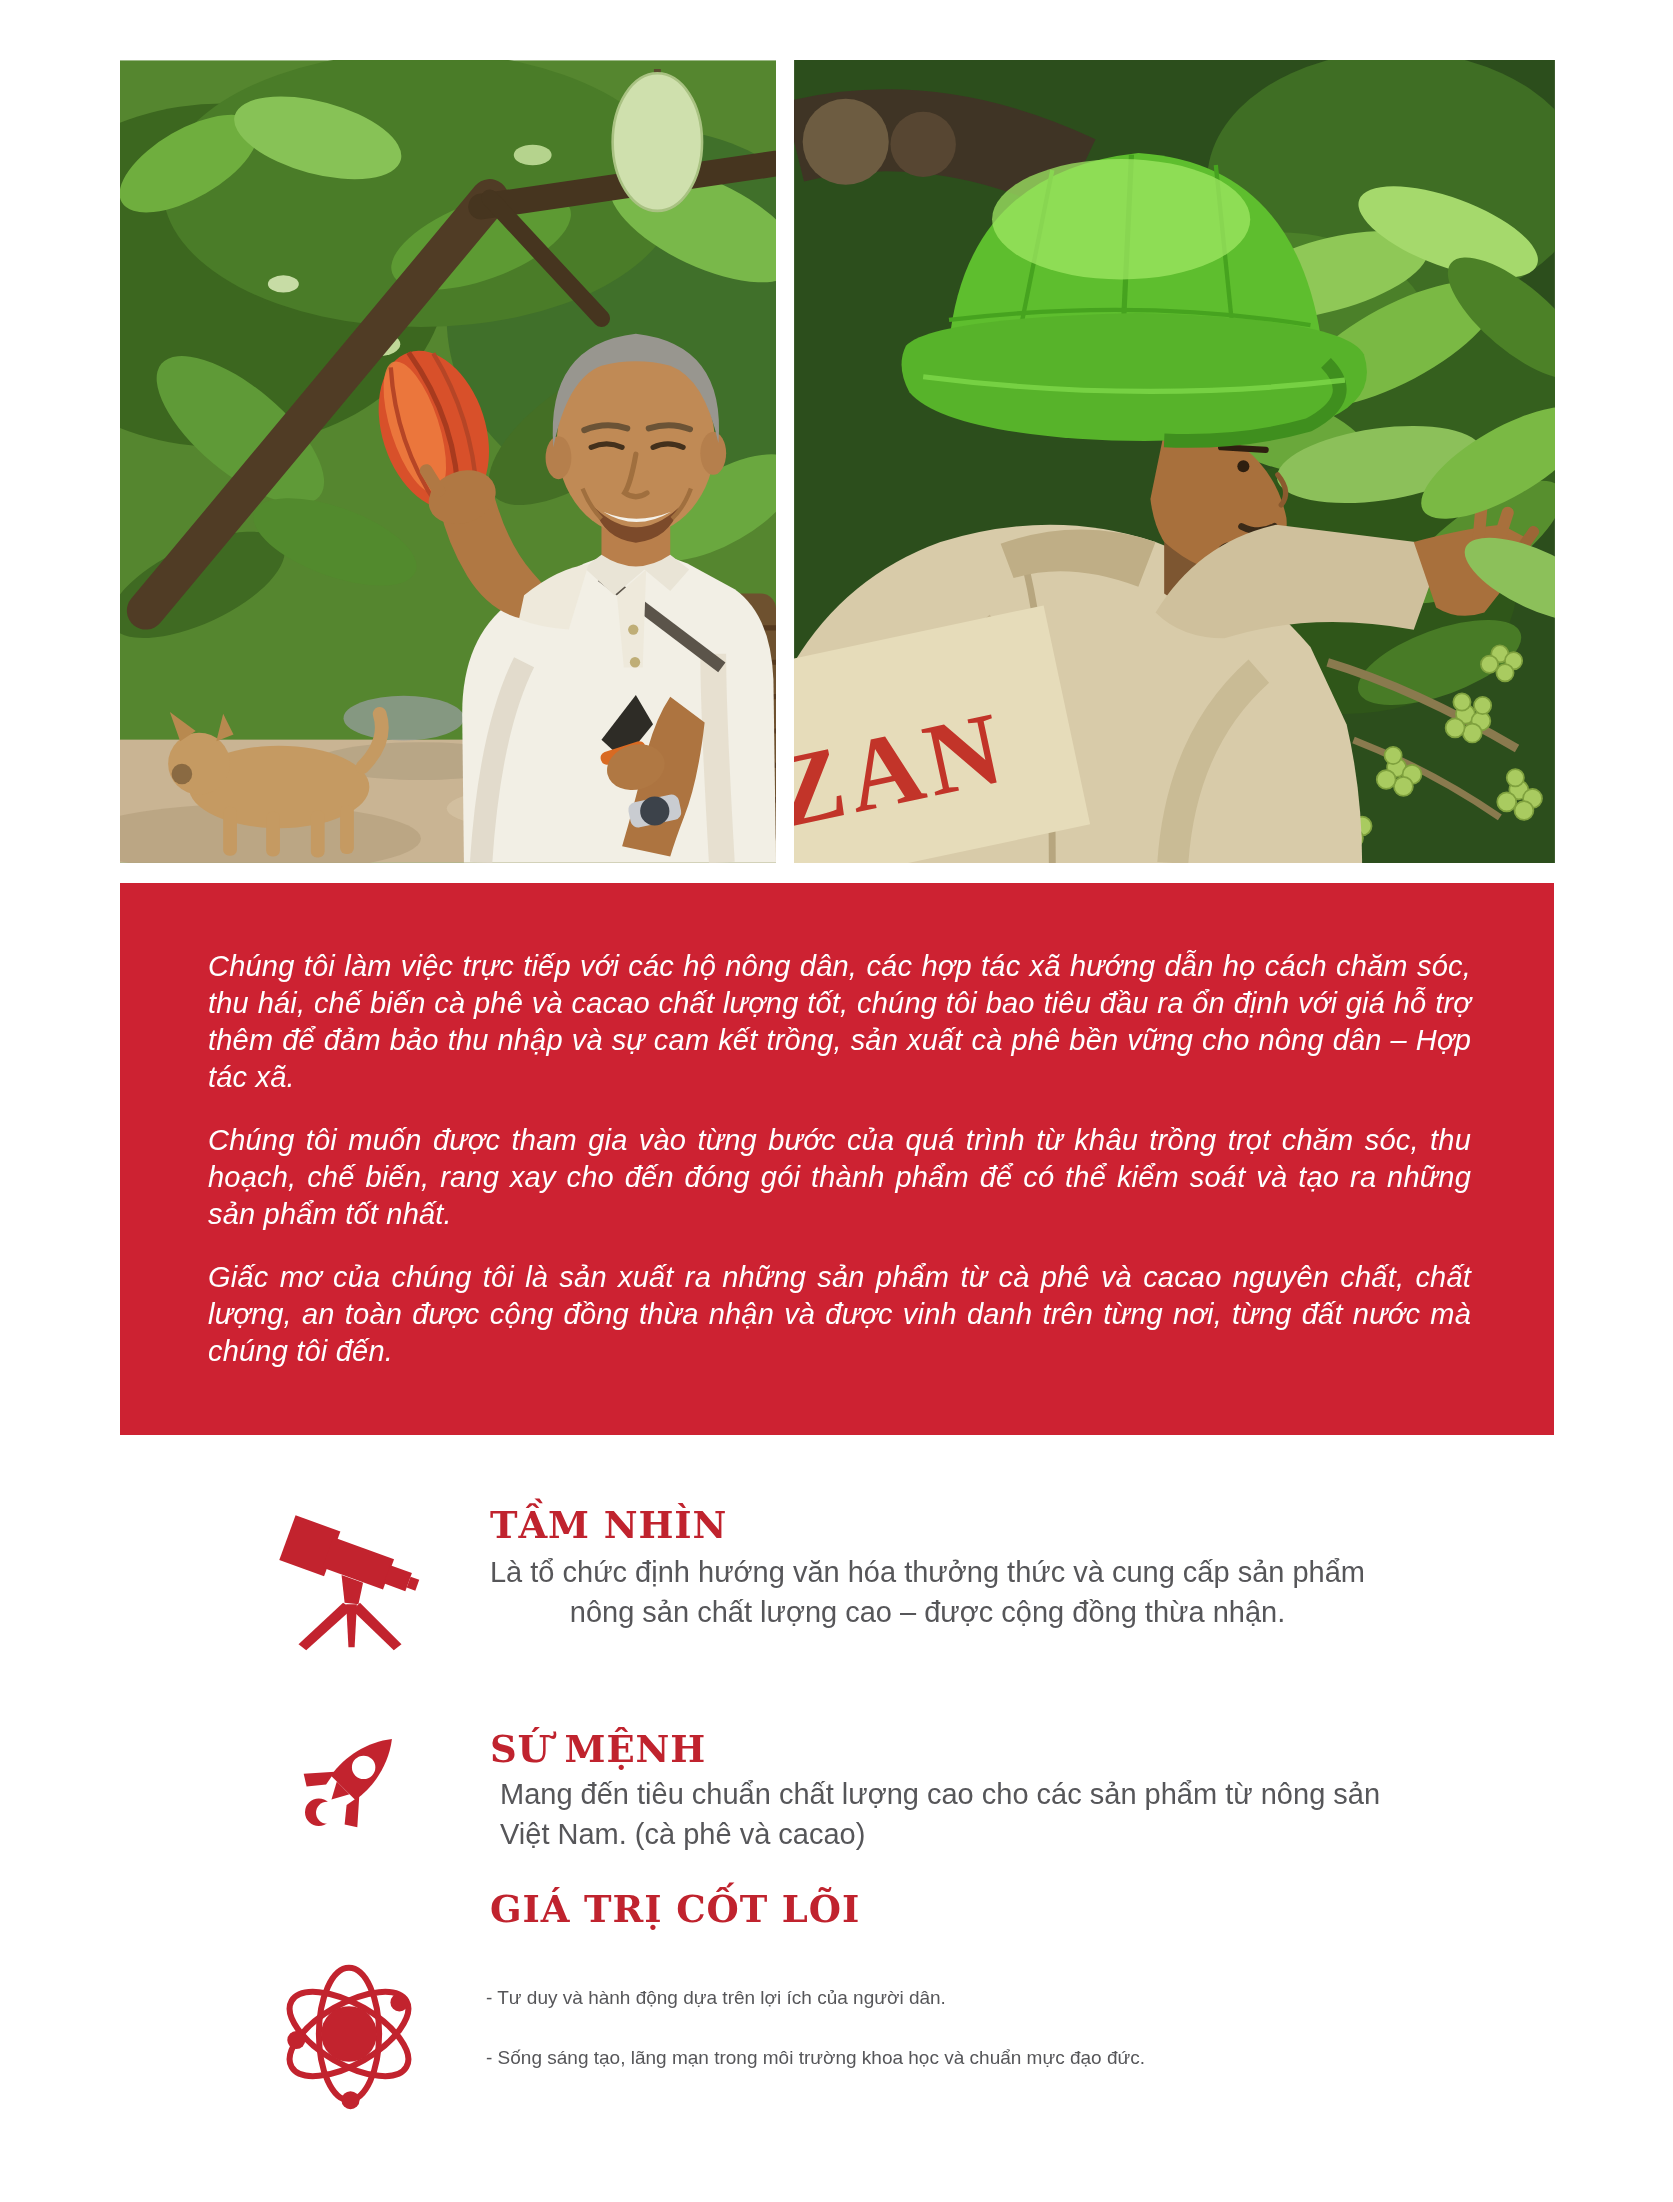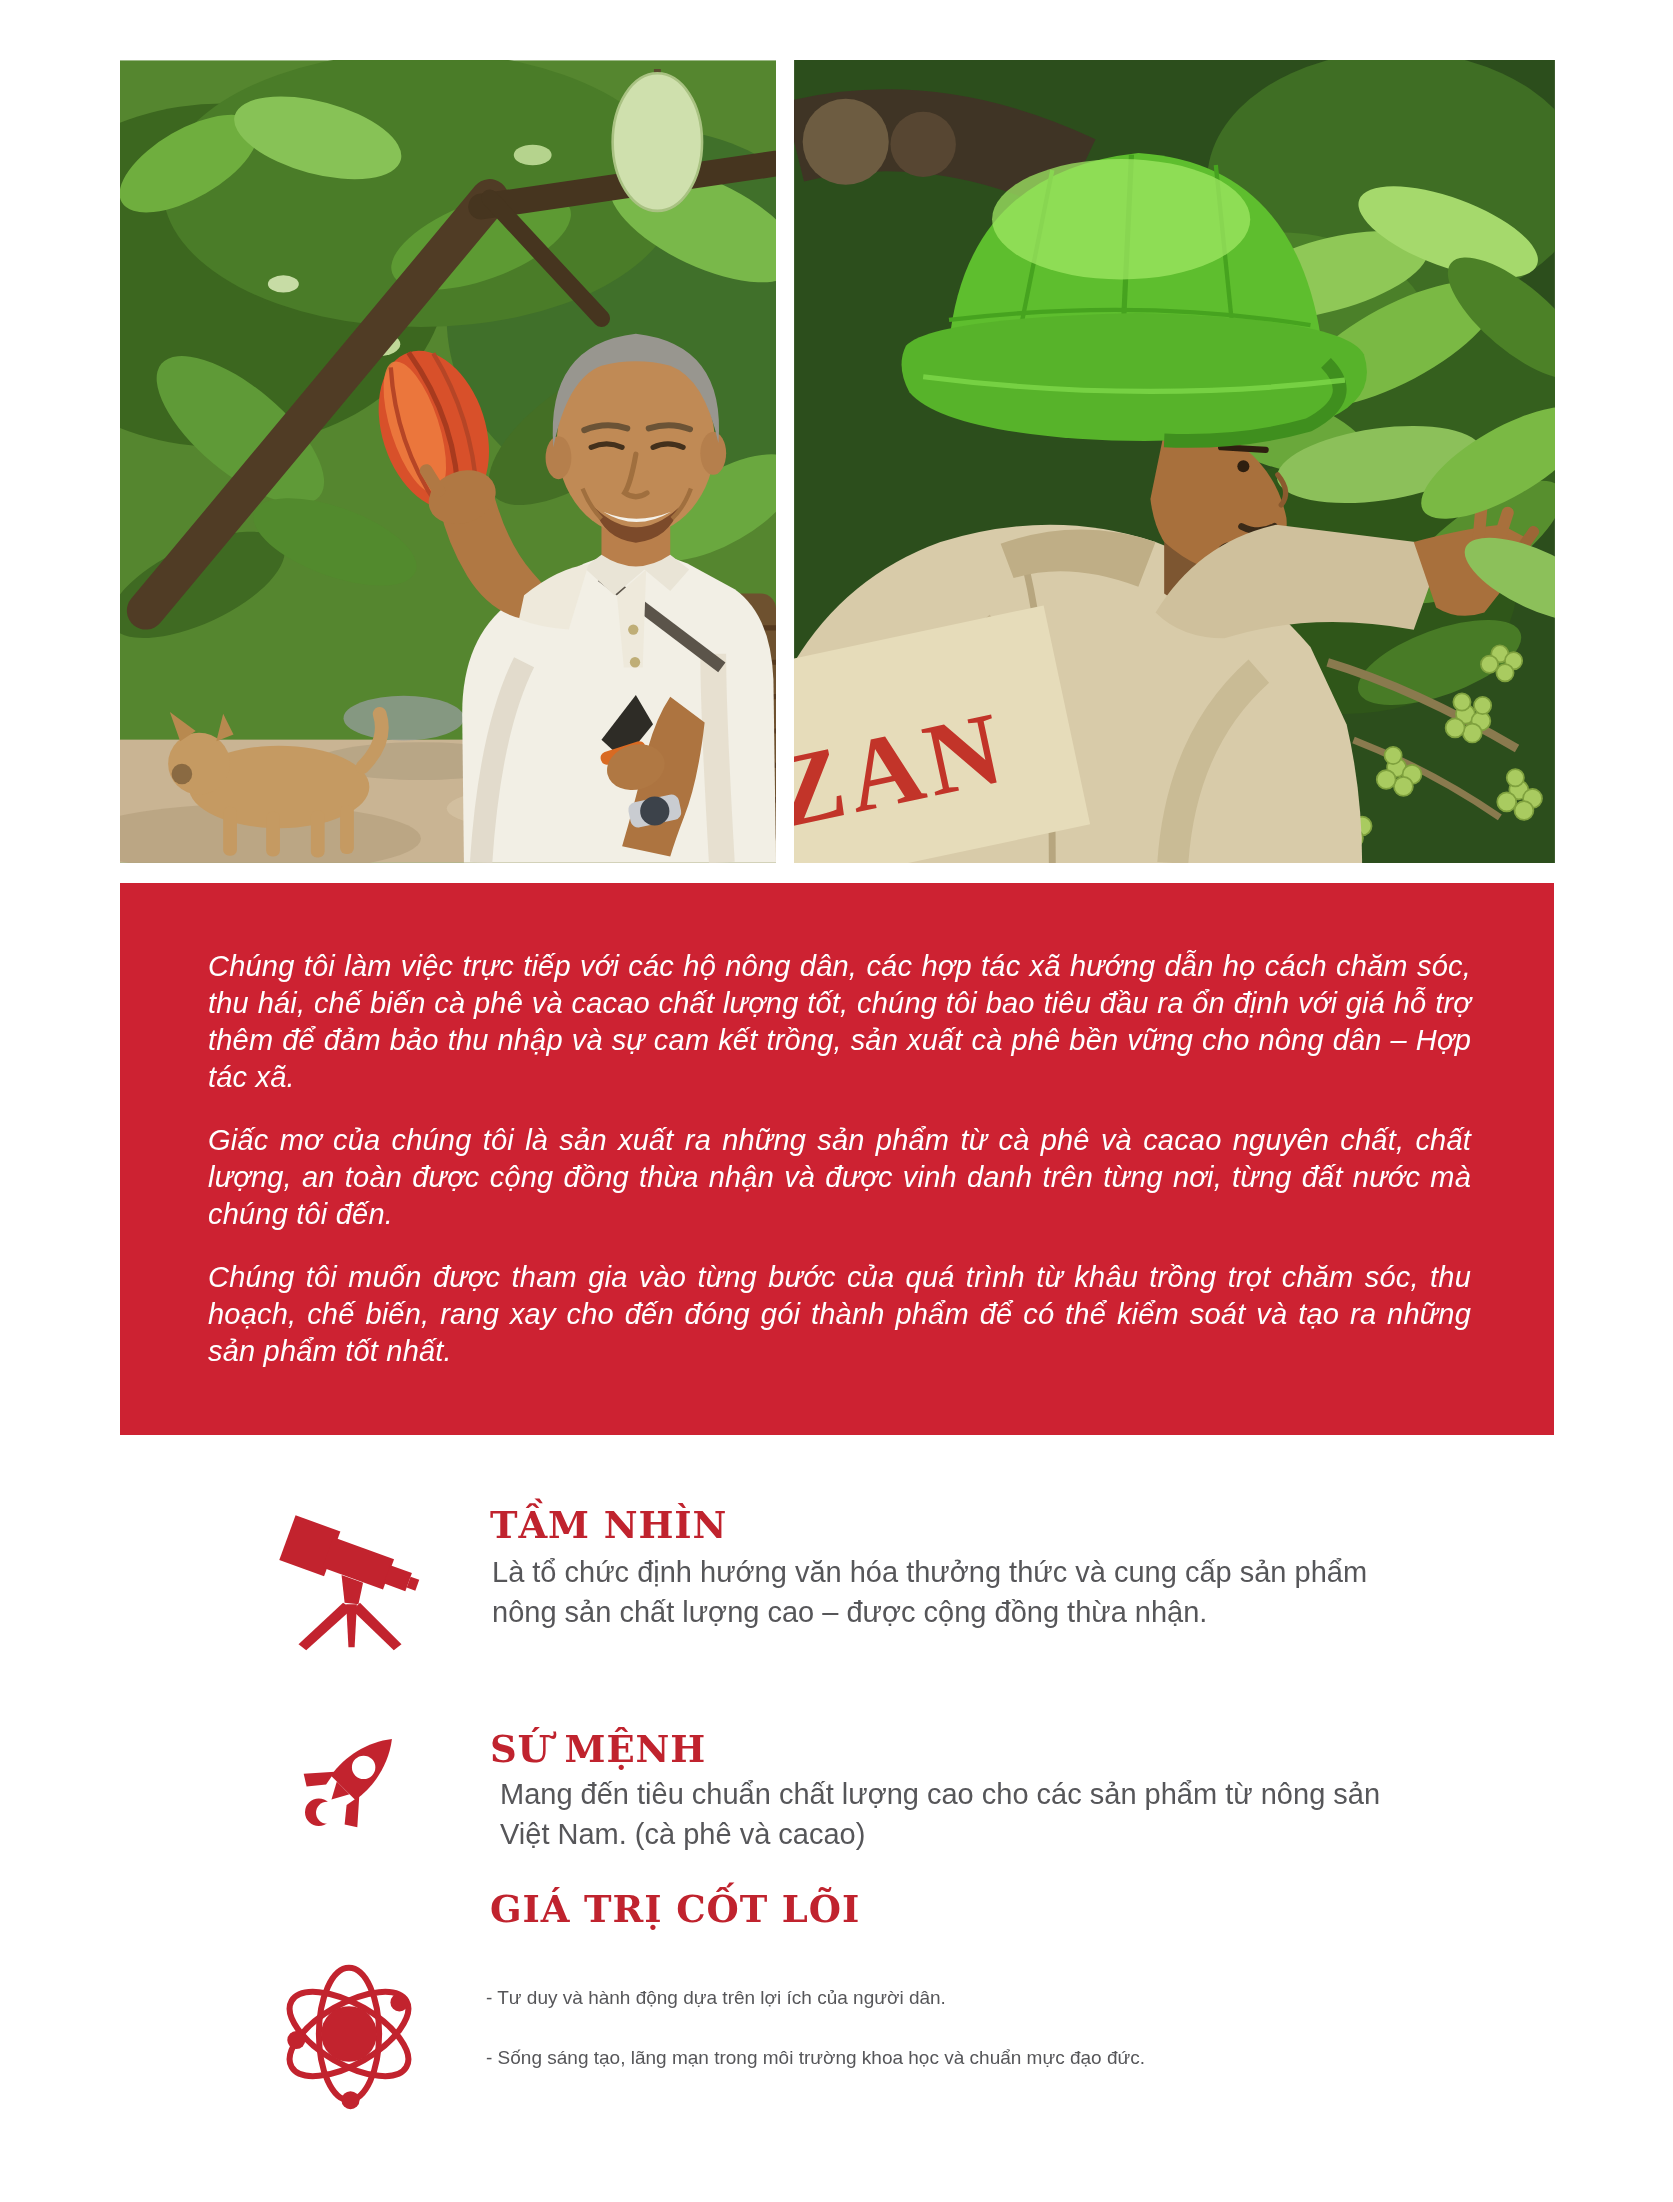--- a/index.html
+++ b/index.html
@@ -24,21 +24,21 @@
   }
 
   .section-title{
     position:absolute;margin:12px;font-family:"DejaVu Serif",serif;font-weight:bold;
     font-size:37px;line-height:1;color:#c0232e;letter-spacing:0.9px;white-space:nowrap;
   }
   .section-body{
     position:absolute;margin:0;font-size:29px;line-height:40px;color:#565659;
   }
   #vision-title{left:478px;top:1495px;}
-  #vision-body{left:492px;top:1552px;width:895px;}
+  #vision-body{left:480px;top:1552px;width:895px;text-align:center;}
   #mission-title{left:478px;top:1719px;}
   #mission-body{left:500px;top:1774px;width:895px;}
   #values-title{left:478px;top:1879px;}
   #values-bullets{left:478px;top:1979px;width:1084px;}
   #values-bullets p{margin:0 0 23px 8px;font-size:19px;line-height:37px;color:#565659;white-space:nowrap;}
 
   .icon{position:absolute;}
   #telescope-icon{left:277px;top:1473px;width:146px;height:181px;}
   #rocket-icon{left:284px;top:1716px;width:131px;height:131px;}
   #atom-icon{left:279px;top:1960px;width:143px;height:151px;}
@@ -222,22 +222,22 @@
         <rect x="816" y="518" width="14" height="54" rx="7" fill="#a8703c" transform="rotate(18 823 545)"></rect>
         <rect x="842" y="538" width="13" height="50" rx="6" fill="#9c6636" transform="rotate(35 848 563)"></rect>
       </g>
       <ellipse cx="826" cy="468" rx="110" ry="40" fill="#7ab944" transform="rotate(-30 826 468)"></ellipse>
       <ellipse cx="862" cy="604" rx="90" ry="34" fill="#8cc05a" transform="rotate(25 862 604)"></ellipse>
     </svg>
   </figure>
 
   <section class="red-block">
     <p>Chúng tôi làm việc trực tiếp với các hộ nông dân, các hợp tác xã hướng dẫn họ cách chăm sóc, thu hái, chế biến cà phê và cacao chất lượng tốt, chúng tôi bao tiêu đầu ra ổn định với giá hỗ trợ thêm để đảm bảo thu nhập và sự cam kết trồng, sản xuất cà phê bền vững cho nông dân – Hợp tác xã.</p>
+    <p>Chúng tôi muốn được tham gia vào từng bước của quá trình từ khâu trồng trọt chăm sóc, thu hoạch, chế biến, rang xay cho đến đóng gói thành phẩm để có thể kiểm soát và tạo ra những sản phẩm tốt nhất.</p>
     <p>Giấc mơ của chúng tôi là sản xuất ra những sản phẩm từ cà phê và cacao nguyên chất, chất lượng, an toàn được cộng đồng thừa nhận và được vinh danh trên từng nơi, từng đất nước mà chúng tôi đến.</p>
-    <p>Chúng tôi muốn được tham gia vào từng bước của quá trình từ khâu trồng trọt chăm sóc, thu hoạch, chế biến, rang xay cho đến đóng gói thành phẩm để có thể kiểm soát và tạo ra những sản phẩm tốt nhất.</p>
   </section>
 
   <div class="icon" id="telescope-icon">
     <svg viewBox="0 0 190 230">
       <g fill="#c2232e">
         <g transform="rotate(20 95 112)">
           <rect x="8" y="80" width="62" height="62"></rect>
           <rect x="64" y="90" width="84" height="42"></rect>
           <rect x="146" y="99" width="30" height="25"></rect>
           <rect x="176" y="104" width="12" height="15"></rect>

